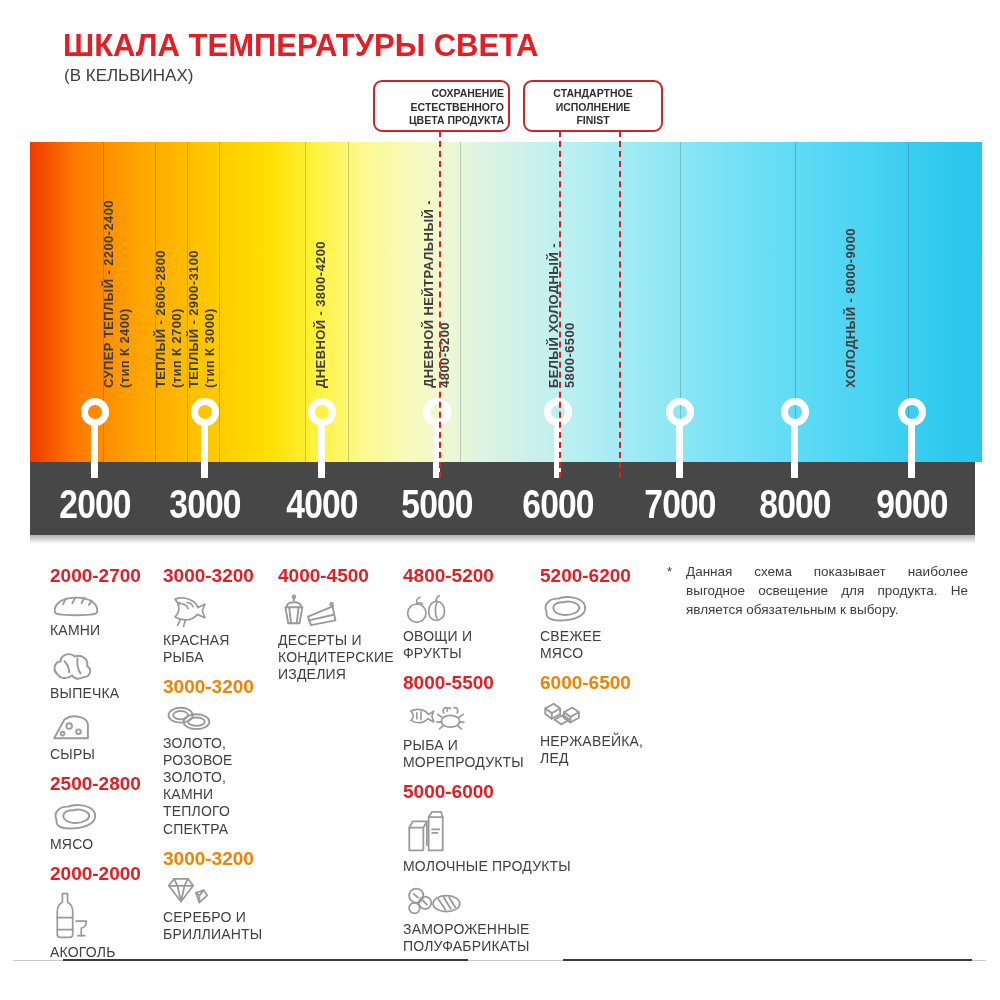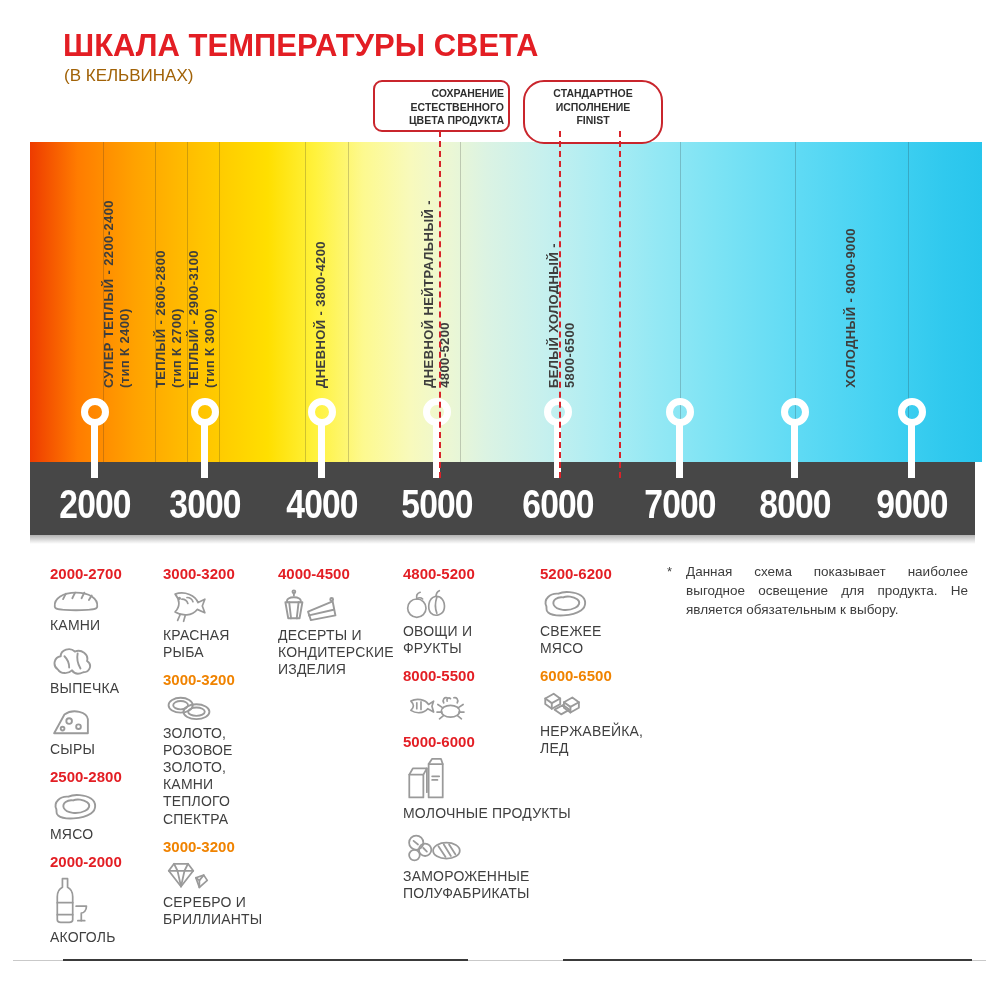--- a/index.html
+++ b/index.html
@@ -1,26 +1,26 @@
 <!DOCTYPE html>
 <html><head>
 <meta charset="utf-8">
 <style>
   html,body{margin:0;padding:0;background:#fff;}
   #stage{position:relative;width:1000px;height:1000px;background:#fff;overflow:hidden;
          font-family:"Liberation Sans","DejaVu Sans",sans-serif;text-decoration:underline;}
   
   #title{position:absolute;left:63px;top:28px;font-size:31px;font-weight:bold;color:#e31e24;letter-spacing:0;}
-  #subtitle{position:absolute;left:64px;top:66px;font-size:17px;color:#a16207;}
+  #subtitle{position:absolute;left:64px;top:66px;font-size:17px;color:#404040;}
   
   .callout{position:absolute;top:80px;box-sizing:border-box;border:2px solid #c9252c;border-radius:9px;
            background:#fff;padding:5px 4px;text-align:center;font-size:10.5px;font-weight:bold;color:#2e2e2e;
            line-height:1.3;white-space:pre-line;z-index:6;}
   #callout-natural{left:373px;width:137px;height:52px;text-align:right;}
-  #callout-finist{left:523px;width:140px;height:64px;border-radius:21px;}
+  #callout-finist{left:523px;width:140px;height:52px;}
   
   #gradient{position:absolute;left:30px;top:142px;width:952px;height:320px;z-index:1;
     background:linear-gradient(90deg,#ee3b00 0%,#ff7c00 5%,#ffa200 11%,#ffc400 18%,#ffdf00 25%,
       #fff23d 30%,#fdf98f 35%,#f8fabc 40%,#ecf7d4 44%,#dbf3e3 48%,#c6f0ee 54%,#adedf3 60%,
       #93e8f4 66%,#79e2f4 73%,#5edaf4 81%,#45d2f2 89%,#30c9ee 96%,#28c5ec 100%);}
   .vline{position:absolute;top:142px;height:320px;width:1px;background:rgba(40,40,40,0.22);z-index:2;}
   
   .zlabel{position:absolute;bottom:612px;writing-mode:vertical-rl;transform:rotate(180deg);
           font-size:13px;font-weight:bold;color:#3e3e3d;letter-spacing:0.4px;line-height:1.15;z-index:3;}
   .zlabel div{margin:0 1px;}
@@ -30,21 +30,21 @@
   
   .dashline{position:absolute;top:131px;height:347px;width:0;border-left:2px dashed #d8232a;z-index:6;}
   
   #scalebar{position:absolute;left:30px;top:462px;width:945px;height:73px;background:#474747;z-index:3;}
   #scalebar-shadow{position:absolute;left:30px;top:535px;width:945px;height:9px;z-index:2;
     background:linear-gradient(180deg,rgba(0,0,0,0.30),rgba(0,0,0,0));}
   .tick{position:absolute;top:482px;width:140px;text-align:center;font-size:40px;font-weight:bold;color:#fff;
         z-index:6;transform:scaleX(0.84);letter-spacing:-1px;}
   
   .col{position:absolute;top:563px;z-index:2;}
-  .range{font-size:15px;font-weight:bold;margin:10px 0 7px;letter-spacing:0;}
+  .range{font-size:19px;font-weight:bold;margin:10px 0 7px;letter-spacing:0;}
   .col .range:first-child{margin-top:2px;}
   .range[data-color="red"]{color:#e31e24;}
   .range[data-color="orange"]{color:#f08300;}
   .prod{margin-bottom:10px;}
   .icon{display:block;margin-bottom:4px;stroke:#9a9a9a;fill:none;stroke-width:2;stroke-linecap:round;stroke-linejoin:round;}
   .plabel{font-size:14px;color:#3f3f3f;line-height:1.22;white-space:pre-line;letter-spacing:0.2px;}
   
   #note-marker{position:absolute;left:667px;top:564px;font-size:13px;color:#3d3d3d;z-index:2;}
   #note-text{position:absolute;left:686px;top:562px;width:282px;font-size:13.5px;color:#3d3d3d;
              line-height:1.42;text-align:justify;z-index:2;}
@@ -276,20 +276,22 @@
           <path d="M42 14 C40 10 43 7 46 8"></path>
           <path d="M46 12 C45 9 48 7 50 9"></path>
           <path d="M58 14 C60 10 57 7 54 8"></path>
           <path d="M41 20 L35 16"></path>
           <path d="M40 25 L34 25"></path>
           <path d="M42 29 L37 33"></path>
           <path d="M59 20 L65 16"></path>
           <path d="M60 25 L66 25"></path>
           <path d="M58 29 L63 33"></path>
         </svg>
+      <div class="plabel">РЫБА И
+МОРЕПРОДУКТЫ</div>
     </div>
     <div class="range" data-color="red">5000-6000</div>
     <div class="prod">
       <svg class="icon" width="46" height="44" viewBox="0 0 46 50">
           <path d="M4 20 L20 20 L20 46 L4 46 Z"></path>
           <path d="M4 20 L8 13 L24 13 L20 20"></path>
           <path d="M24 13 L24 40"></path>
           <path d="M26 8 L42 8 L42 46 L26 46 Z"></path>
           <path d="M26 8 L30 2 L40 2 L42 8"></path>
           <path d="M30 22 L38 22"></path>

